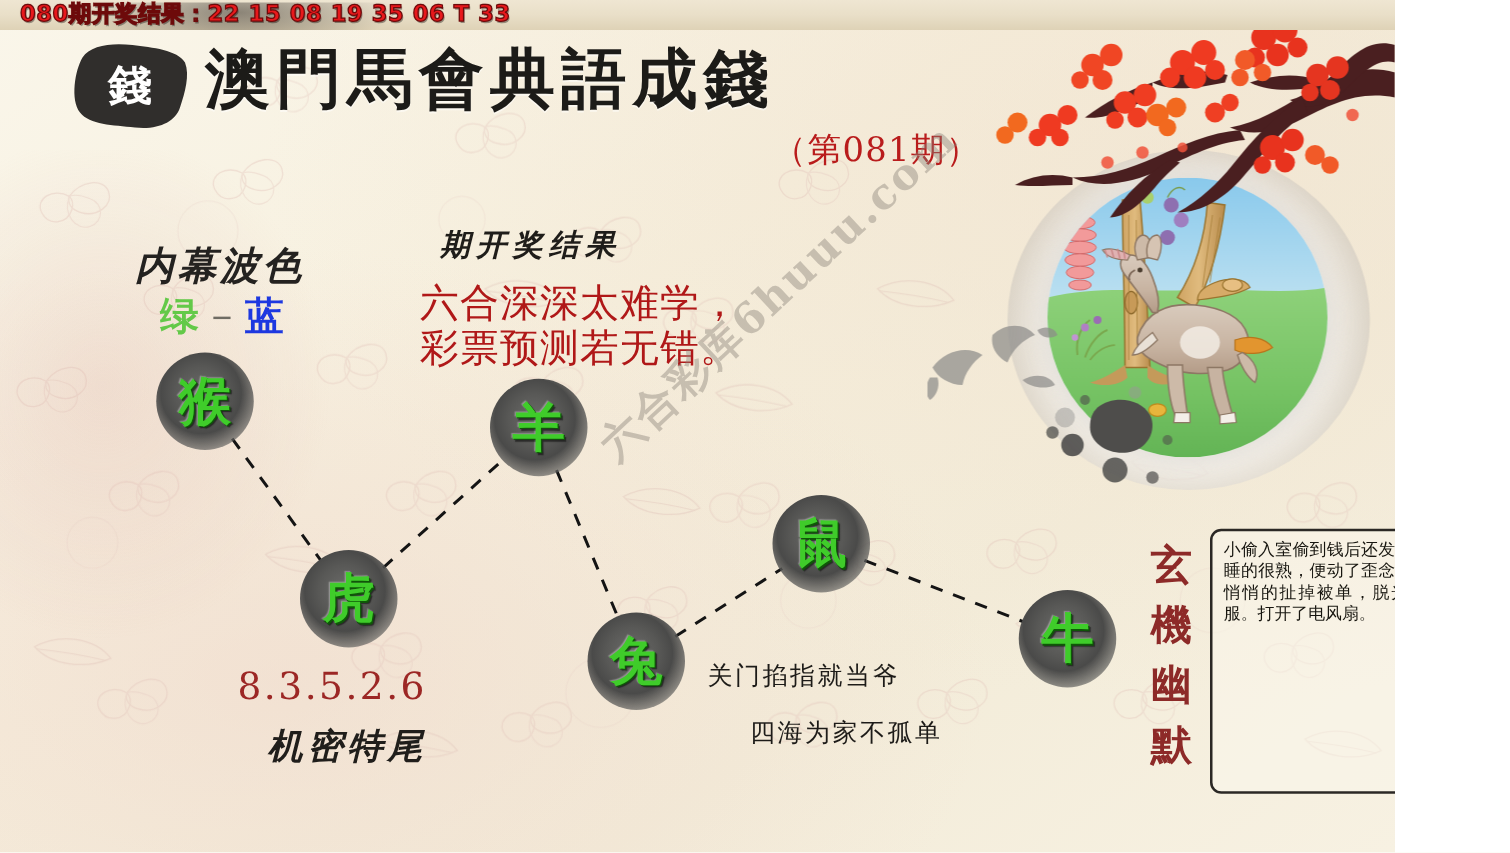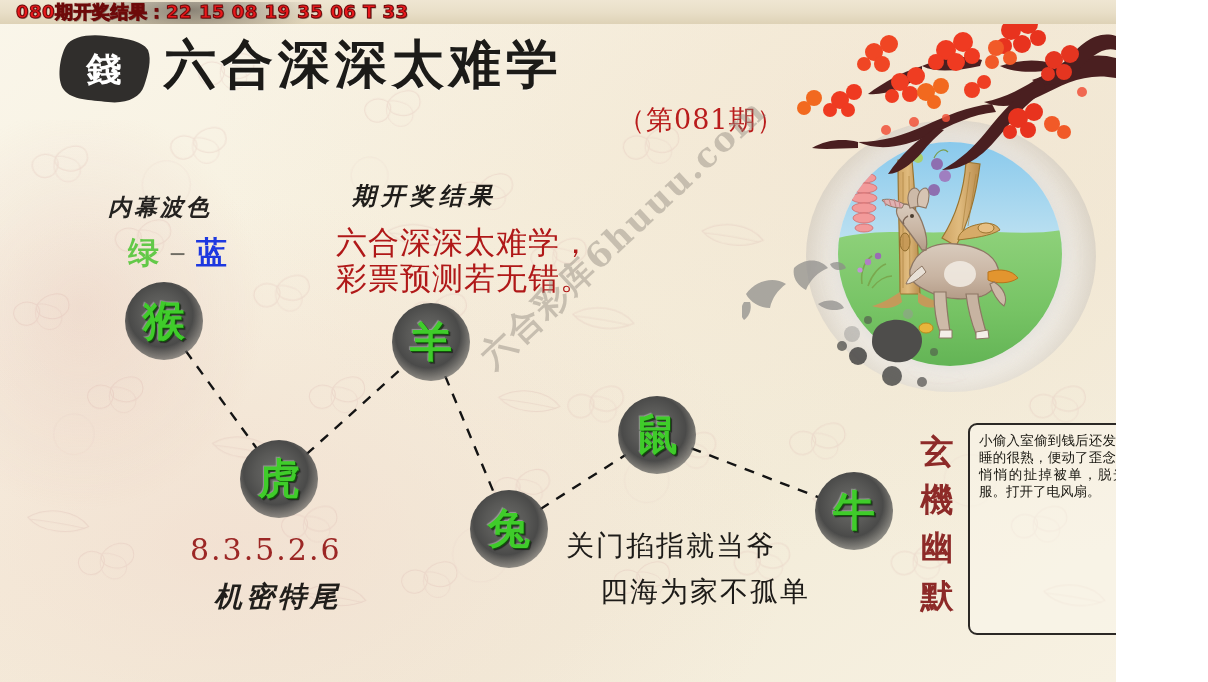--- a/index.html
+++ b/index.html
@@ -160,21 +160,21 @@
     left: 830px; top: 300px;
     width: 130px; height: 90px;
     z-index: 9;
   }
 
   
   .bose-label {
     position: absolute;
     left: 108px; top: 192px;
     font-family: "DejaVu Serif", "Liberation Serif", serif;
-    font-size: 23px;
+    font-size: 31px;
     letter-spacing: 3px;
     color: #242220;
     font-style: italic;
     font-weight: bold;
     white-space: nowrap;
     z-index: 14;
   }
   .bose-colors {
     position: absolute;
     left: 128px; top: 232px;
@@ -291,21 +291,21 @@
     font-weight: bold;
     font-size: 28px;
     letter-spacing: 4px;
     color: #201e1b;
     white-space: nowrap;
     z-index: 19;
   }
   .couplet {
     position: absolute;
     font-family: "DejaVu Serif", "Liberation Serif", serif;
-    font-size: 28px;
+    font-size: 20px;
     letter-spacing: 2px;
     color: #1d1b18;
     white-space: nowrap;
     z-index: 19;
   }
   .couplet-1 { left: 566px; top: 527px; }
   .couplet-2 { left: 600px; top: 573px; }
 
   
   .vert-title {
@@ -510,21 +510,21 @@
       </g>
     </g>
   </svg>
 
   <svg class="ink-blot" viewBox="0 0 96 70">
     <path d="M10,12 C16,2 34,0 50,2 C66,4 86,6 92,16 C96,26 92,40 88,52
              C84,64 70,70 52,68 C34,66 16,66 8,56 C0,46 4,22 10,12 Z" fill="#302e2c"></path>
   </svg>
   <div class="blot-char">錢</div>
 
-  <div class="main-title">六合深深太难学</div>
+  <div class="main-title">澳門馬會典語成錢</div>
   <div class="issue-no">（第081期）</div>
 
   <div class="illus-wrap">
     <div class="illus-halo"></div>
     <div class="illus-circle">
       <svg viewBox="0 0 224 224" width="224" height="224">
         <defs>
           <linearGradient id="skyg" x1="0" y1="0" x2="0" y2="1">
             <stop offset="0%" stop-color="#89c9ec"></stop>
             <stop offset="55%" stop-color="#c8e6f2"></stop>

